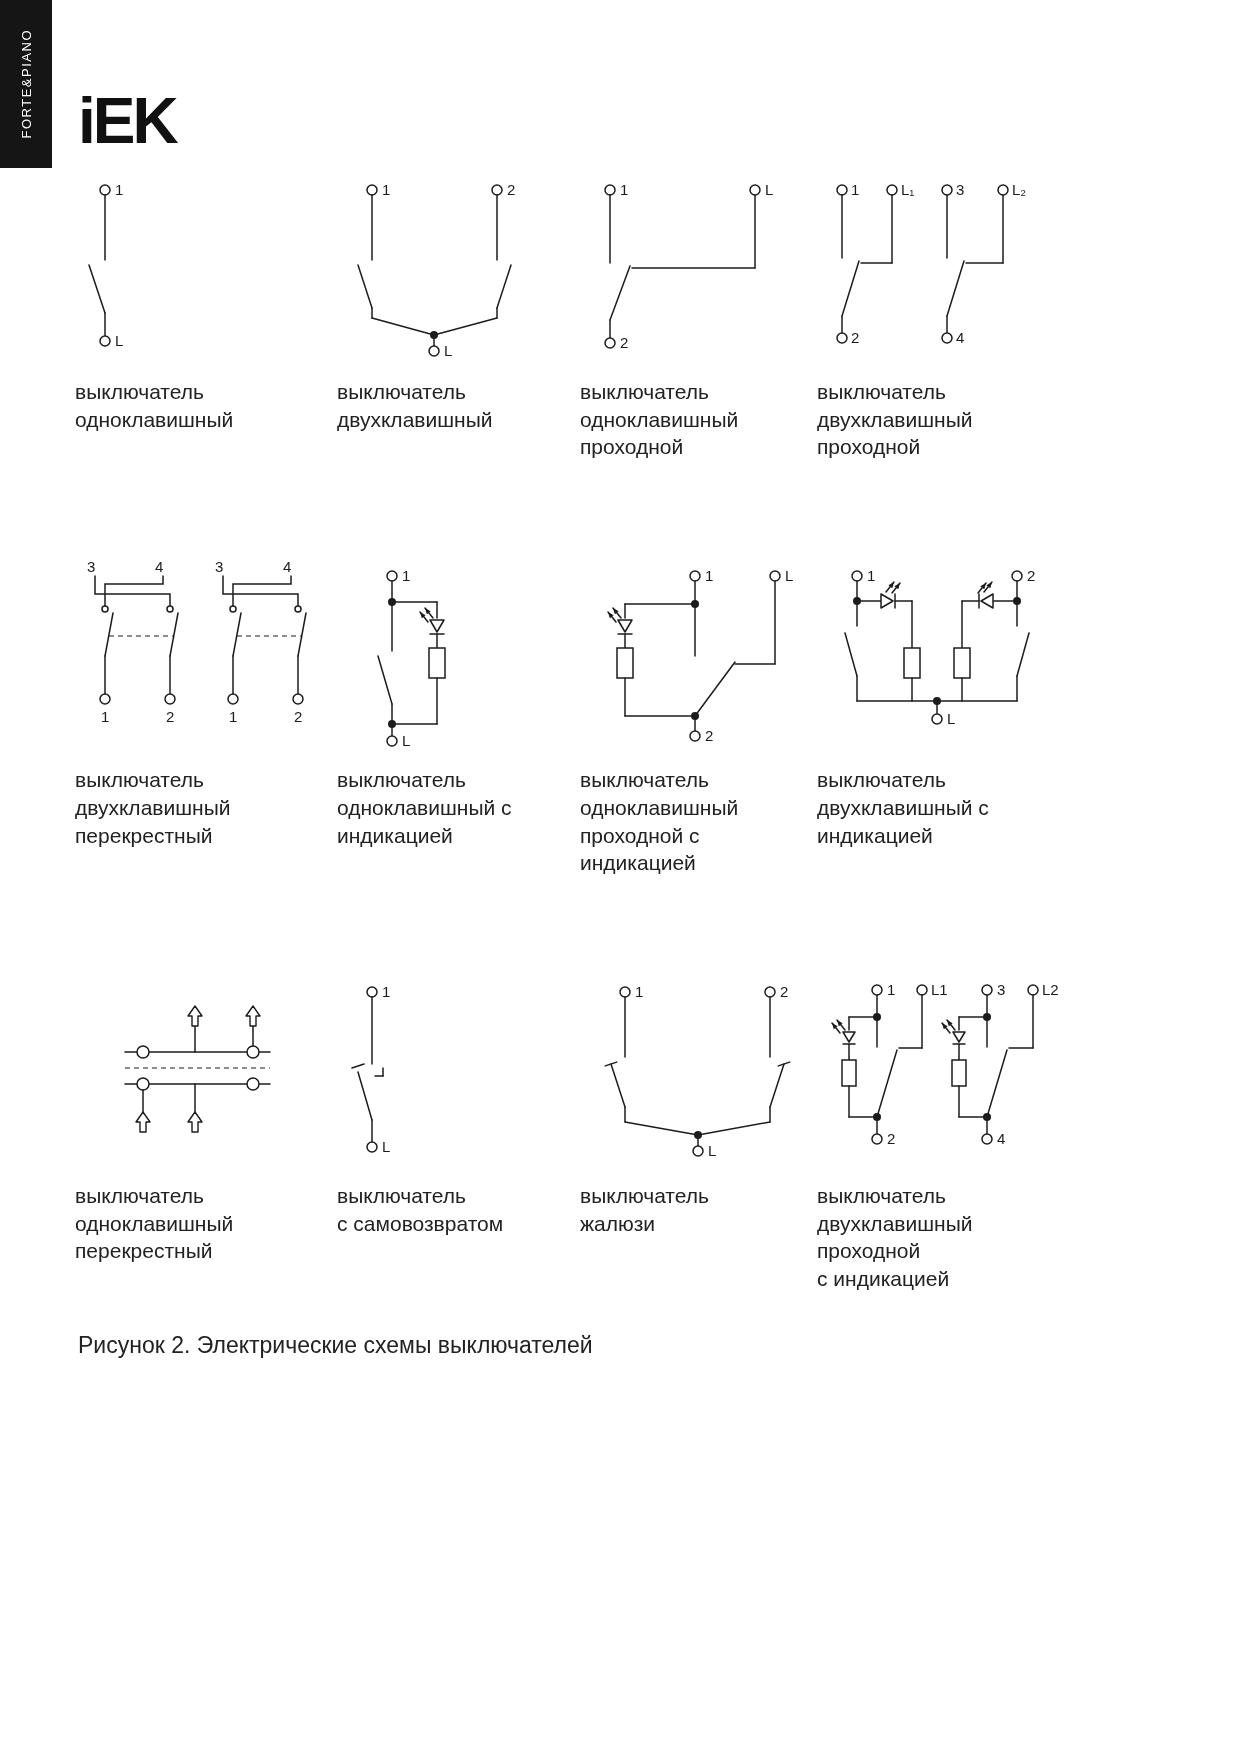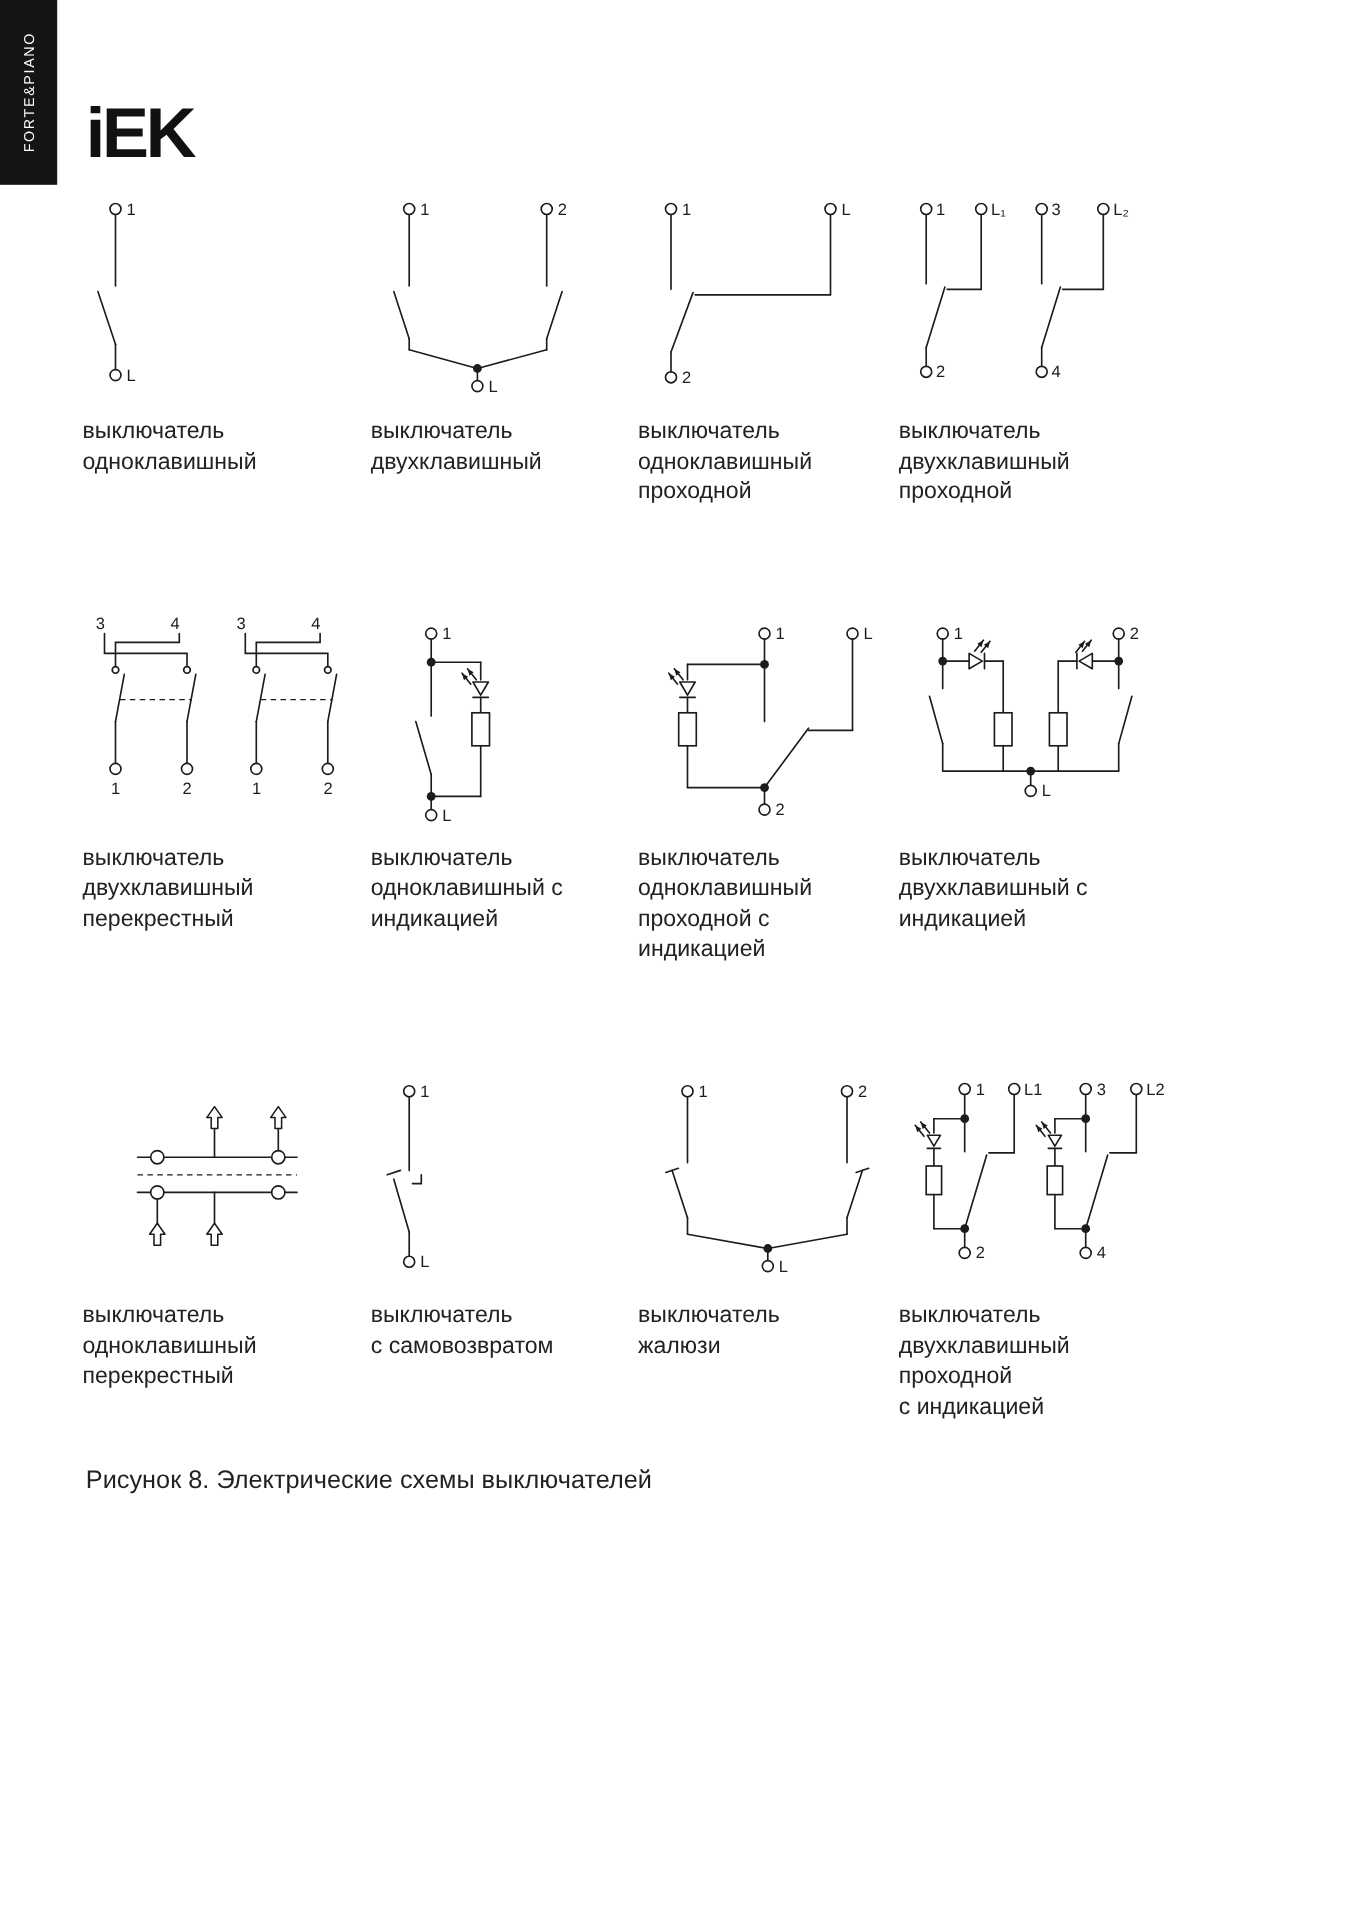--- a/index.html
+++ b/index.html
@@ -425,13 +425,13 @@
       </g>
     </svg>
     <figcaption class="cap">выключатель
 двухклавишный
 проходной
 с индикацией</figcaption>
   </figure>
 
 </div>
 
-<div class="figcap">Рисунок 8. Электрические схемы выключателей</div>
+<div class="figcap">Рисунок 2. Электрические схемы выключателей</div>
 
 </body></html>

